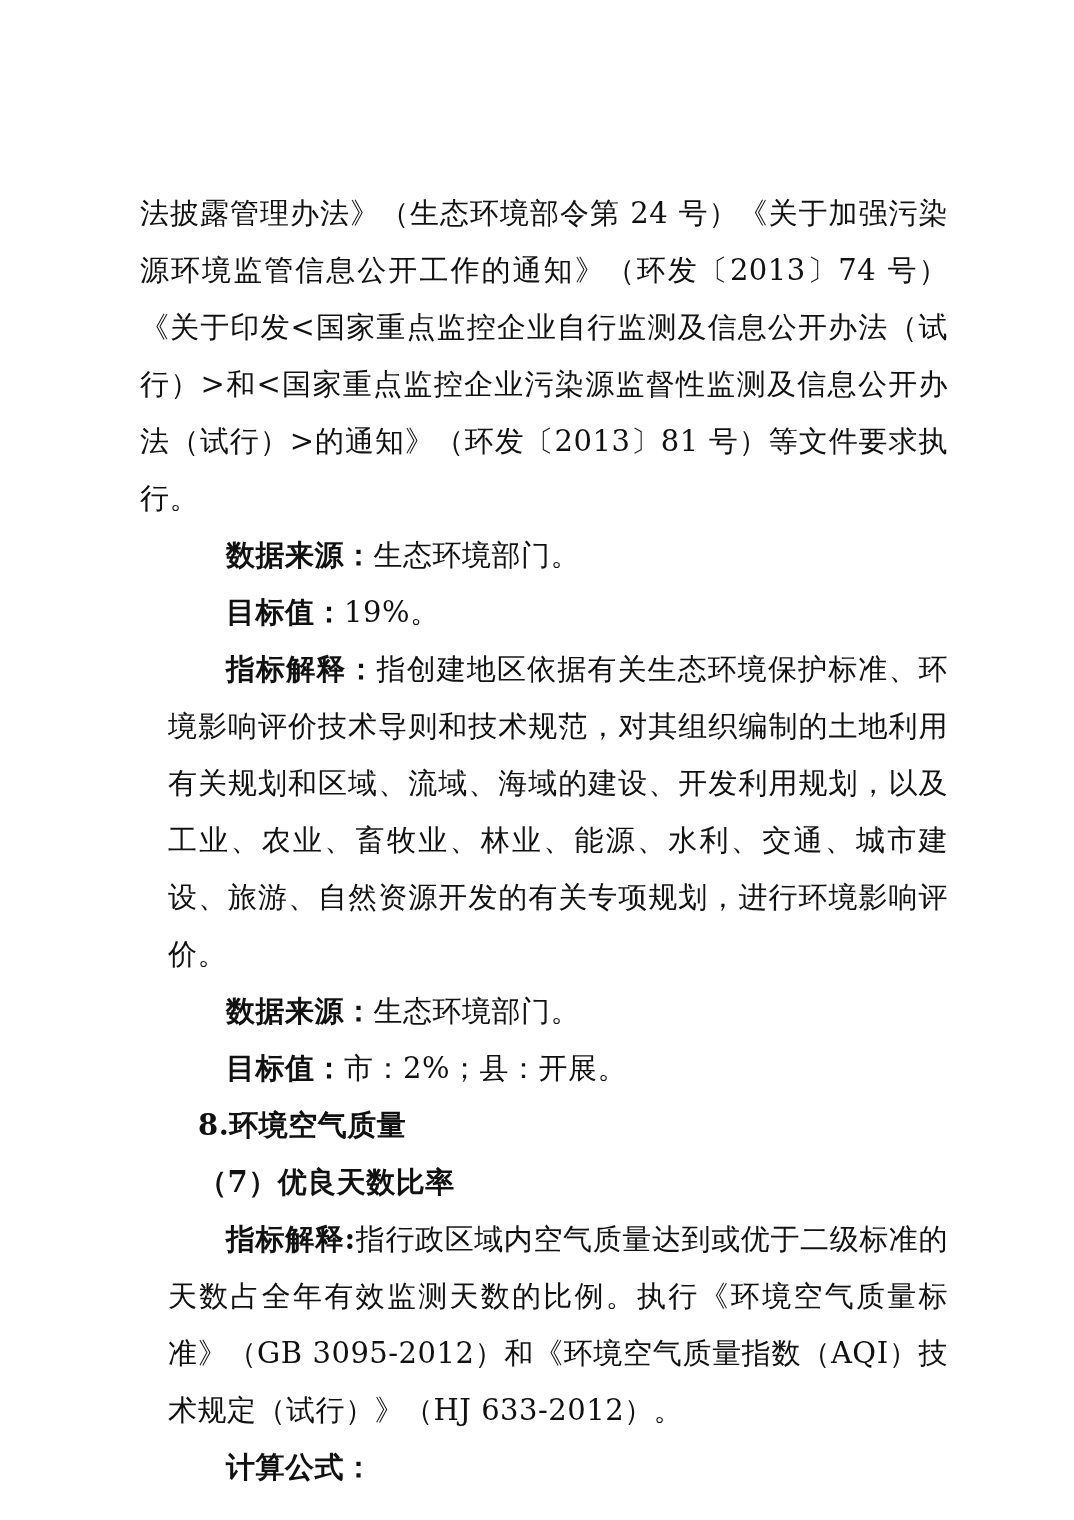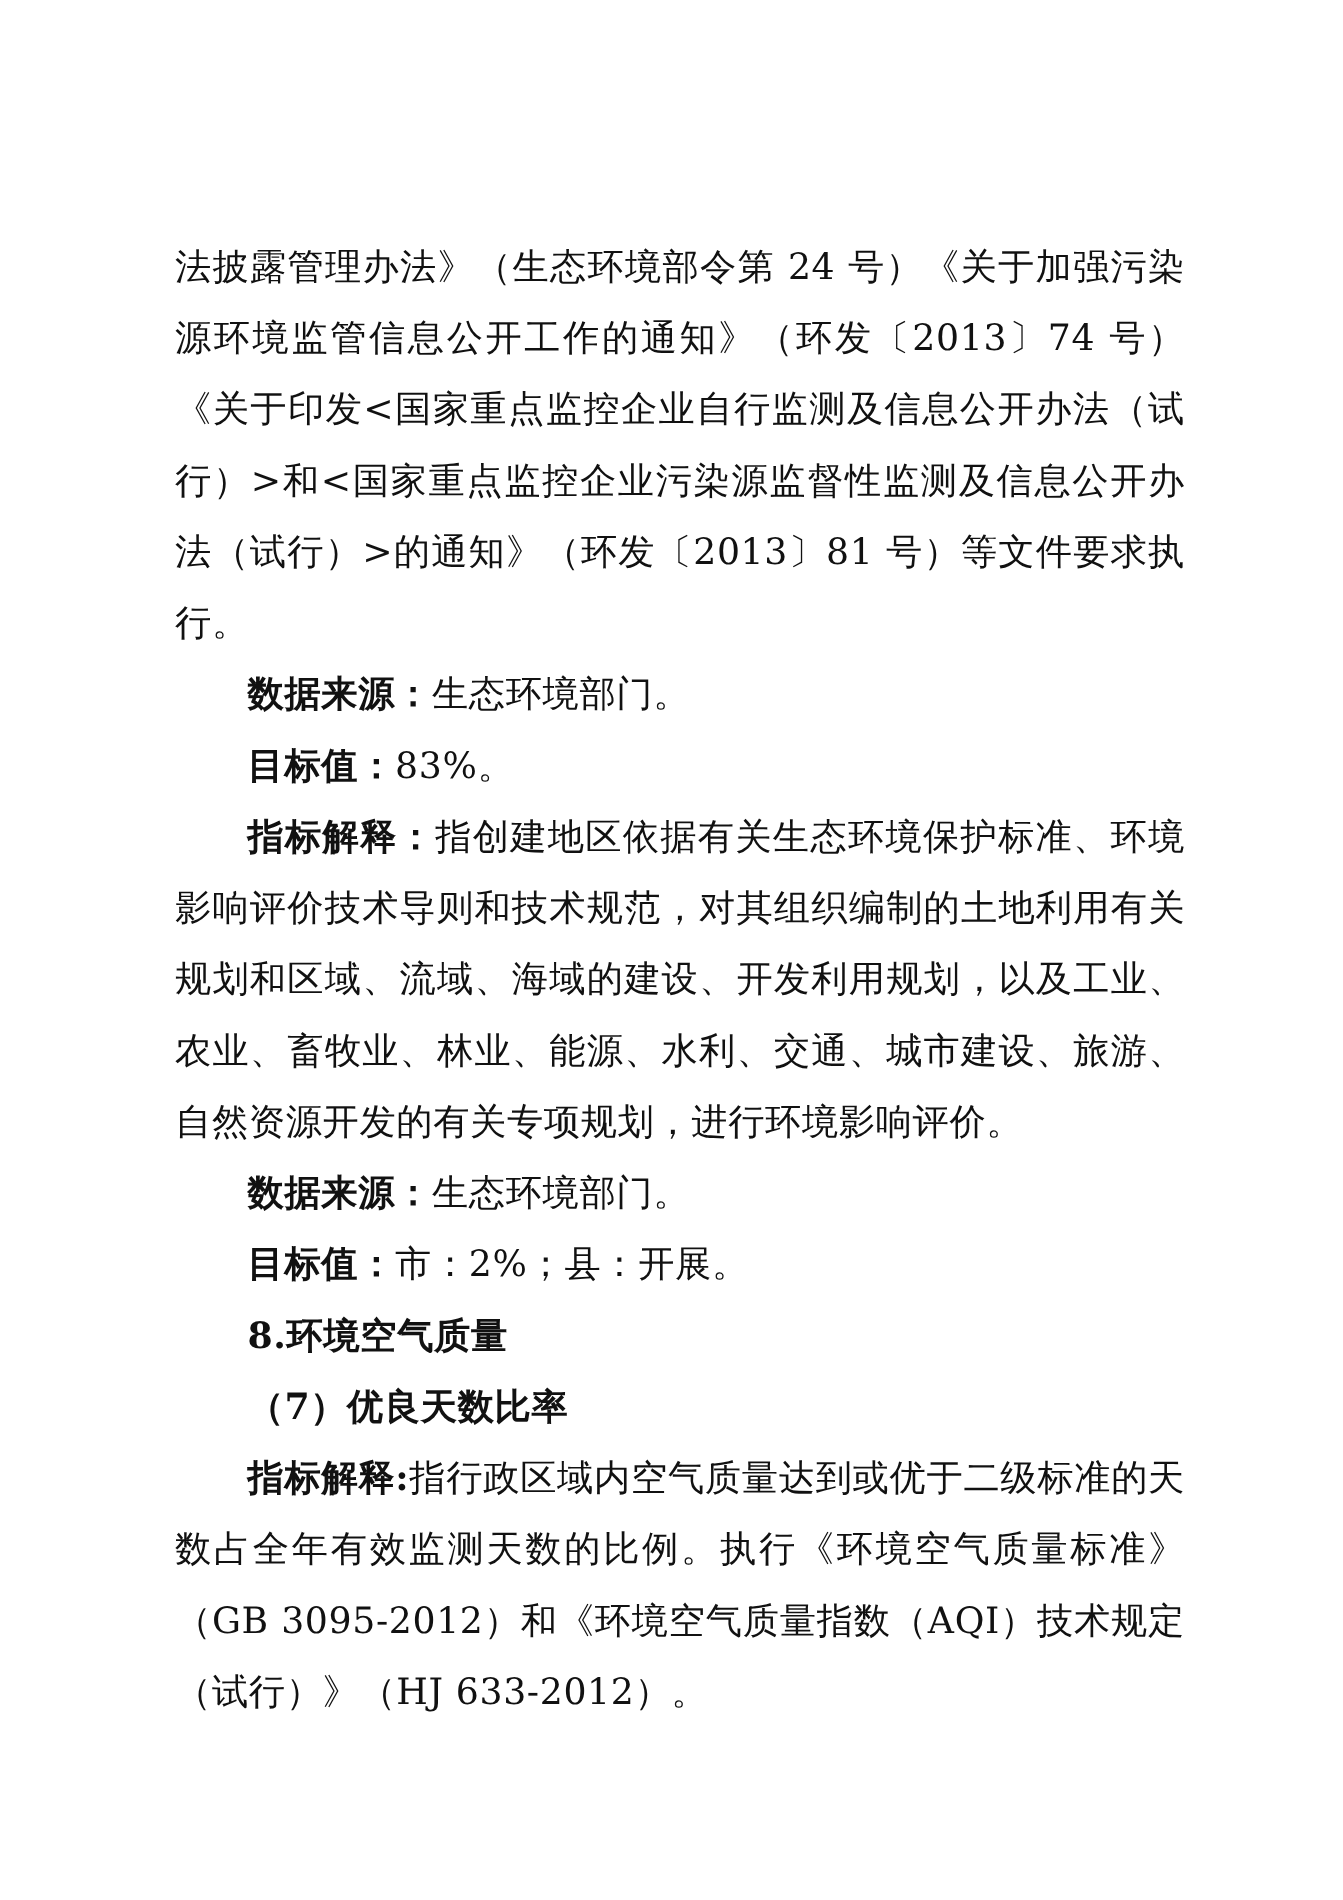--- a/index.html
+++ b/index.html
@@ -27,20 +27,21 @@
     margin: 0;
     font-size: 29px;
     line-height: 57px;
     letter-spacing: 0.5px;
     text-align: justify;
     text-justify: inter-character;
     white-space: pre-wrap;
   }
   p.indent {
     text-indent: 58px;
+    margin-left: 28px;
   }
   .heading {
     margin: 0;
     font-size: 29px;
     line-height: 57px;
     font-weight: bold;
     text-indent: 58px;
     letter-spacing: 0.5px;
   }
   .label {
@@ -65,35 +66,36 @@
 <body>
 
 <div class="page">
 
   <div class="content">
 
     <p class="body-line">法披露管理办法》（生态环境部令第 24 号）《关于加强污染源环境监管信息公开工作的通知》（环发〔2013〕74 号）《关于印发&lt;国家重点监控企业自行监测及信息公开办法（试行）&gt;和&lt;国家重点监控企业污染源监督性监测及信息公开办法（试行）&gt;的通知》（环发〔2013〕81 号）等文件要求执行。</p>
 
     <p class="body-line indent"><span class="label">数据来源：</span><span>生态环境部门。</span></p>
 
-    <p class="body-line indent"><span class="label">目标值：</span><span>83%。</span></p>
+    <p class="body-line indent"><span class="label">目标值：</span><span>19%。</span></p>
 
 
     <p class="body-line indent"><span class="label">指标解释：</span><span>指创建地区依据有关生态环境保护标准、环境影响评价技术导则和技术规范，对其组织编制的土地利用有关规划和区域、流域、海域的建设、开发利用规划，以及工业、农业、畜牧业、林业、能源、水利、交通、城市建设、旅游、自然资源开发的有关专项规划，进行环境影响评价。</span></p>
 
     <p class="body-line indent"><span class="label">数据来源：</span><span>生态环境部门。</span></p>
 
     <p class="body-line indent"><span class="label">目标值：</span><span>市：2%；县：开展。</span></p>
 
     <p class="heading">8.环境空气质量</p>
 
     <p class="heading">（7）优良天数比率</p>
 
     <p class="body-line indent"><span class="label">指标解释:</span><span>指行政区域内空气质量达到或优于二级标准的天数占全年有效监测天数的比例。执行《环境空气质量标准》（GB 3095-2012）和《环境空气质量指数（AQI）技术规定（试行）》（HJ 633-2012）。</span></p>
 
+    <p class="body-line indent"><span class="label">计算公式：</span><span></span></p>
 
   </div>
 
   <div class="footer">
     <span class="footer-inner">— 16 —</span>
   </div>
 
 </div>
 
 </body></html>

